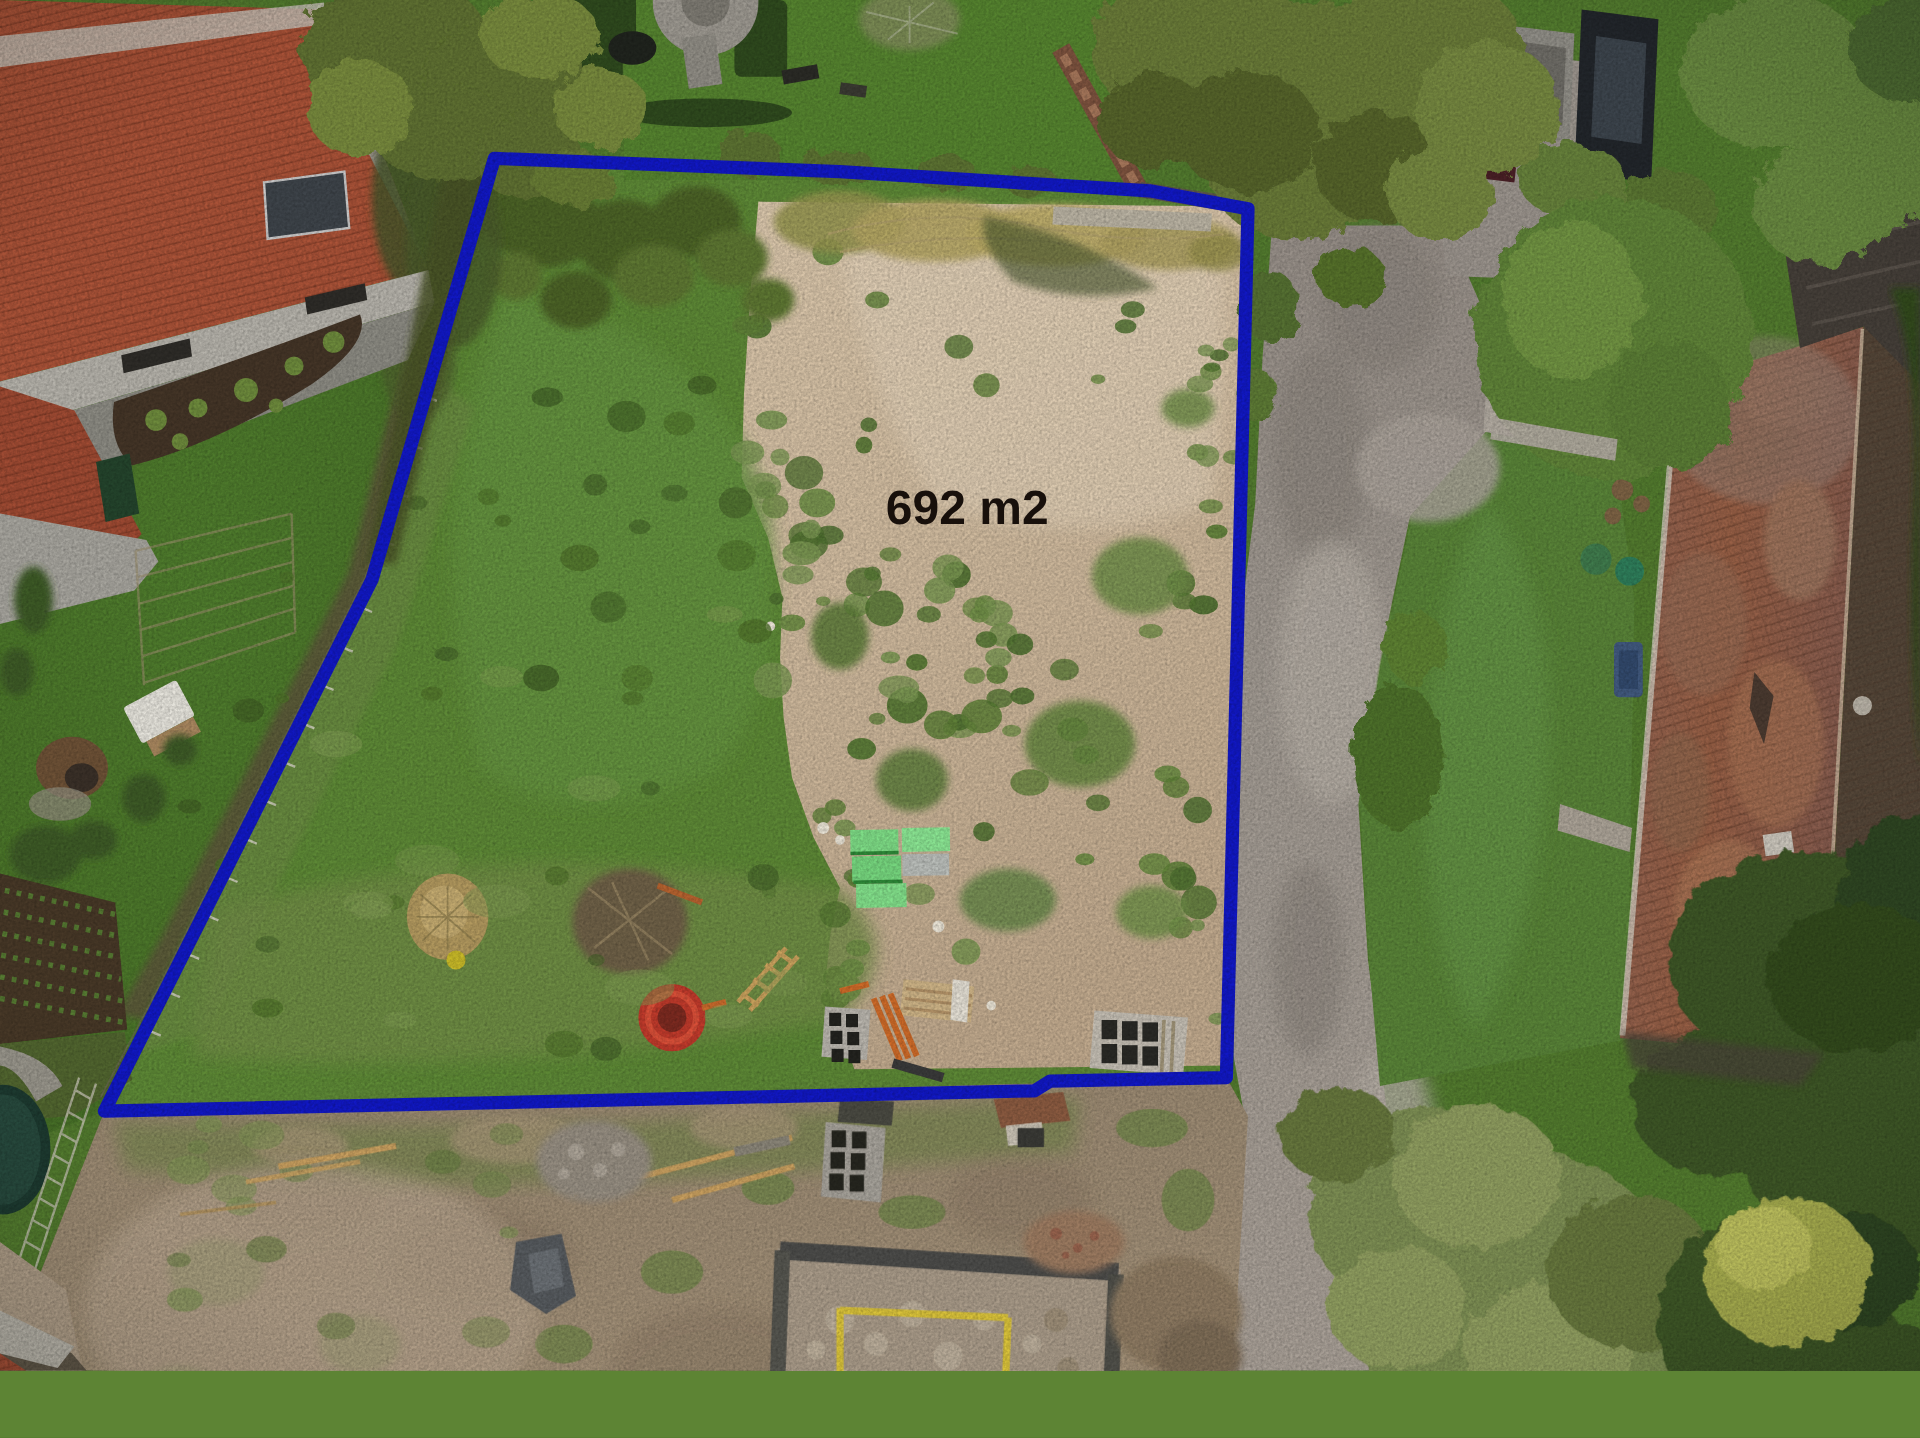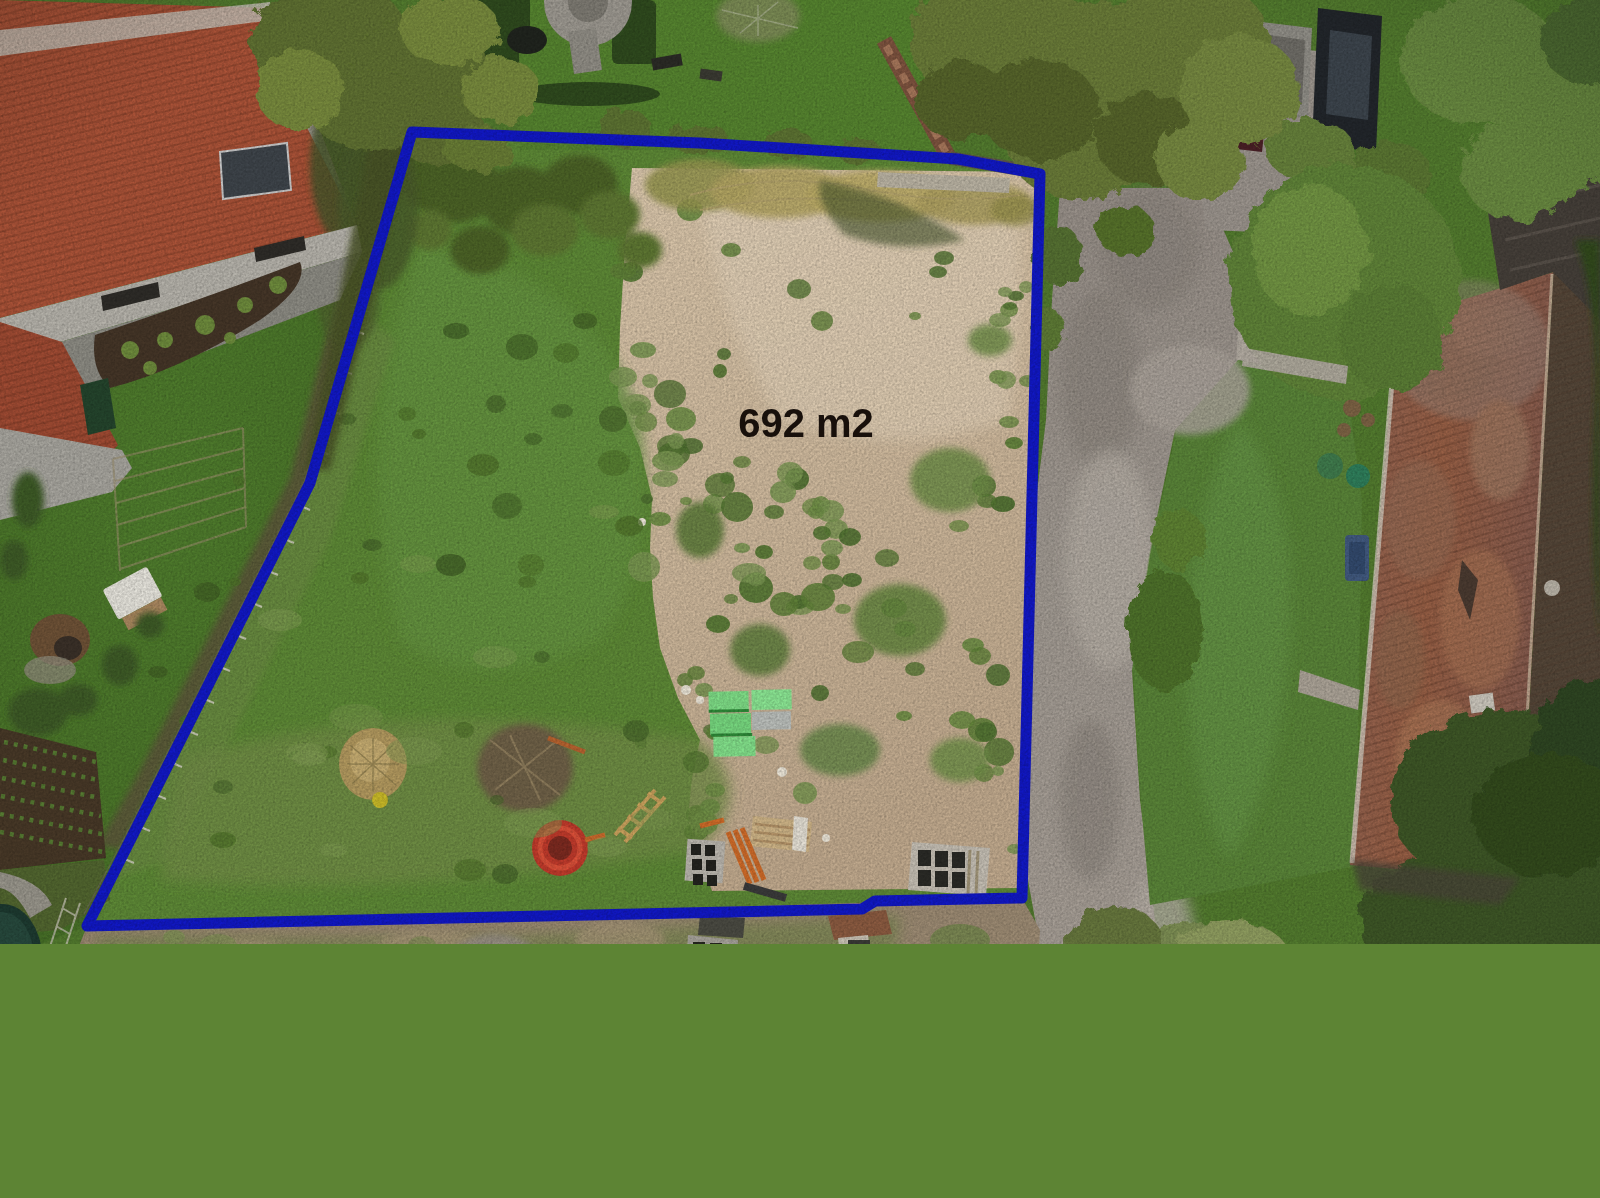--- a/index.html
+++ b/index.html
@@ -1,16 +1,16 @@
 <!DOCTYPE html>
 <html><head>
 <meta charset="utf-8">
 <style>
   html,body{margin:0;padding:0;background:#5d8434;}
-  .wrap{position:relative;width:1600px;height:944px;overflow:hidden;font-family:"Liberation Sans",sans-serif;}
+  .wrap{position:relative;width:1600px;height:1142px;overflow:hidden;font-family:"Liberation Sans",sans-serif;}
 </style>
 </head>
 <body>
 <div class="wrap">
 <svg width="1600" height="1198" viewBox="0 0 1600 1198">
 <defs>
   <radialGradient id="lawnL" cx="40%" cy="45%" r="80%">
     <stop offset="0%" stop-color="#4f7c2d"></stop>
           <stop offset="60%" stop-color="#4a7429"></stop>
           <stop offset="100%" stop-color="#3f6423"></stop>

